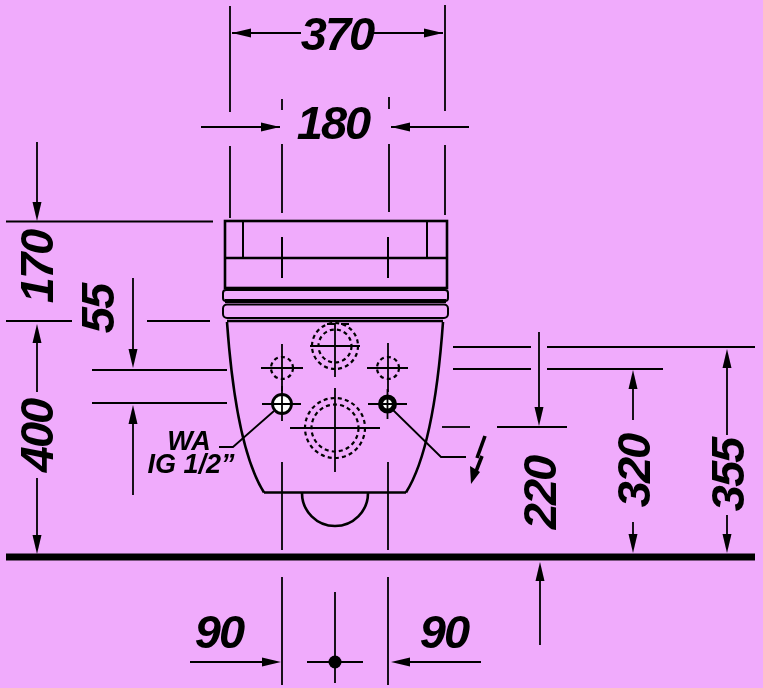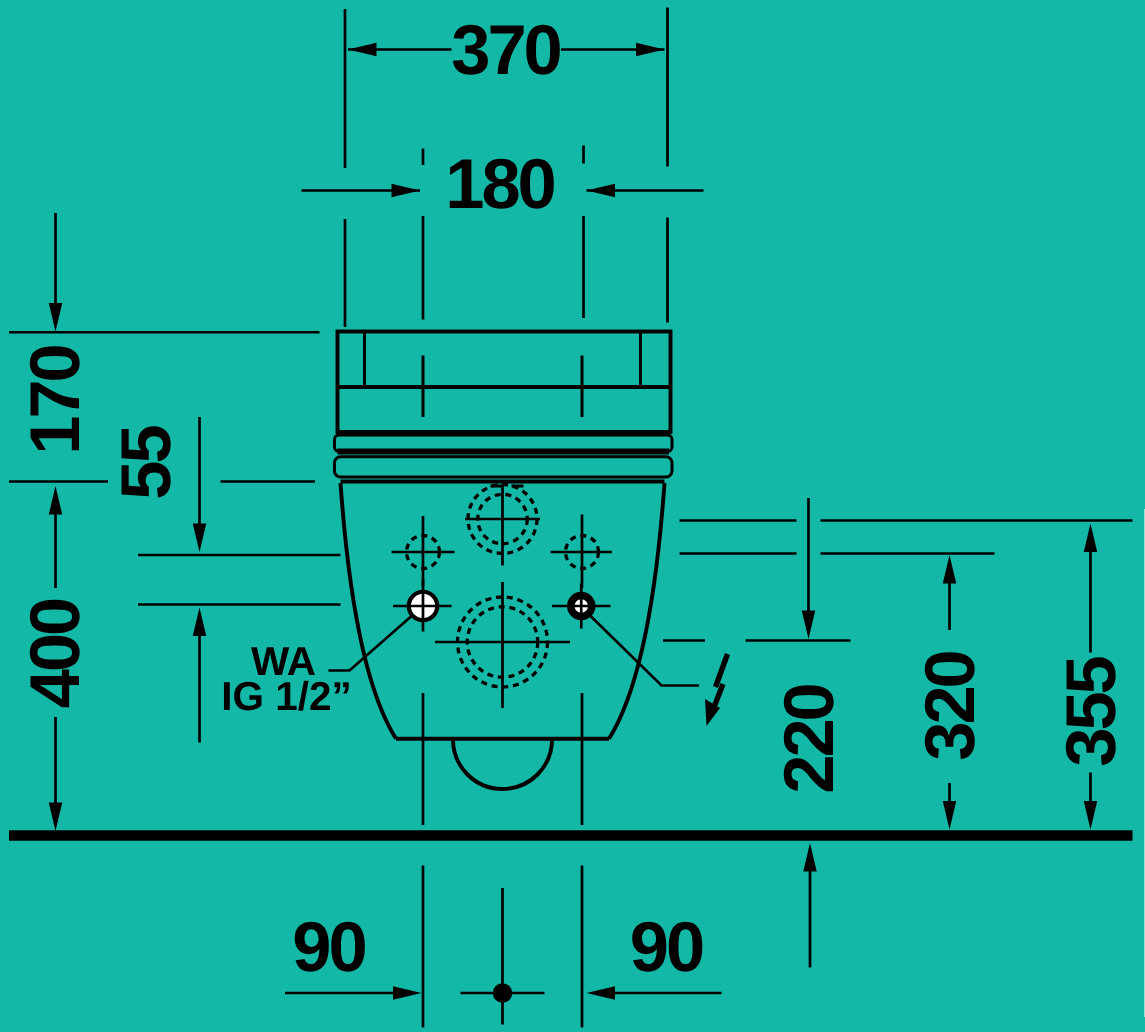--- a/index.html
+++ b/index.html
@@ -1,17 +1,17 @@
 <!DOCTYPE html>
 <html><head>
 <meta charset="utf-8">
 <style>
   html,body{margin:0;padding:0;background:#ffffff;}
-  .canvas{position:relative;width:763px;height:688px;background:#14b8a6;overflow:hidden;
-          font-family:"Liberation Sans","DejaVu Sans",sans-serif;}
+  .canvas{position:relative;width:763px;height:688px;background:#f0abfc;overflow:hidden;
+          font-family:"Liberation Sans","DejaVu Sans",sans-serif;font-style:italic;}
   svg{position:absolute;left:0;top:0;}
   .obj{stroke:#000;fill:none;stroke-width:2.6;}
   .obj-thin{stroke:#000;fill:none;stroke-width:2;}
   .dash{stroke:#000;fill:none;stroke-width:2.2;stroke-dasharray:4 3.2;}
   .dim{stroke:#000;fill:none;stroke-width:1.8;}
   .arr{fill:#000;stroke:none;}
   .dimtxt{font-family:"Liberation Sans","DejaVu Sans",sans-serif;font-weight:bold;
           font-size:47px;fill:#000;letter-spacing:-2px;}
   .lbltxt{font-family:"Liberation Sans","DejaVu Sans",sans-serif;font-weight:bold;
           font-size:27px;fill:#000;}

